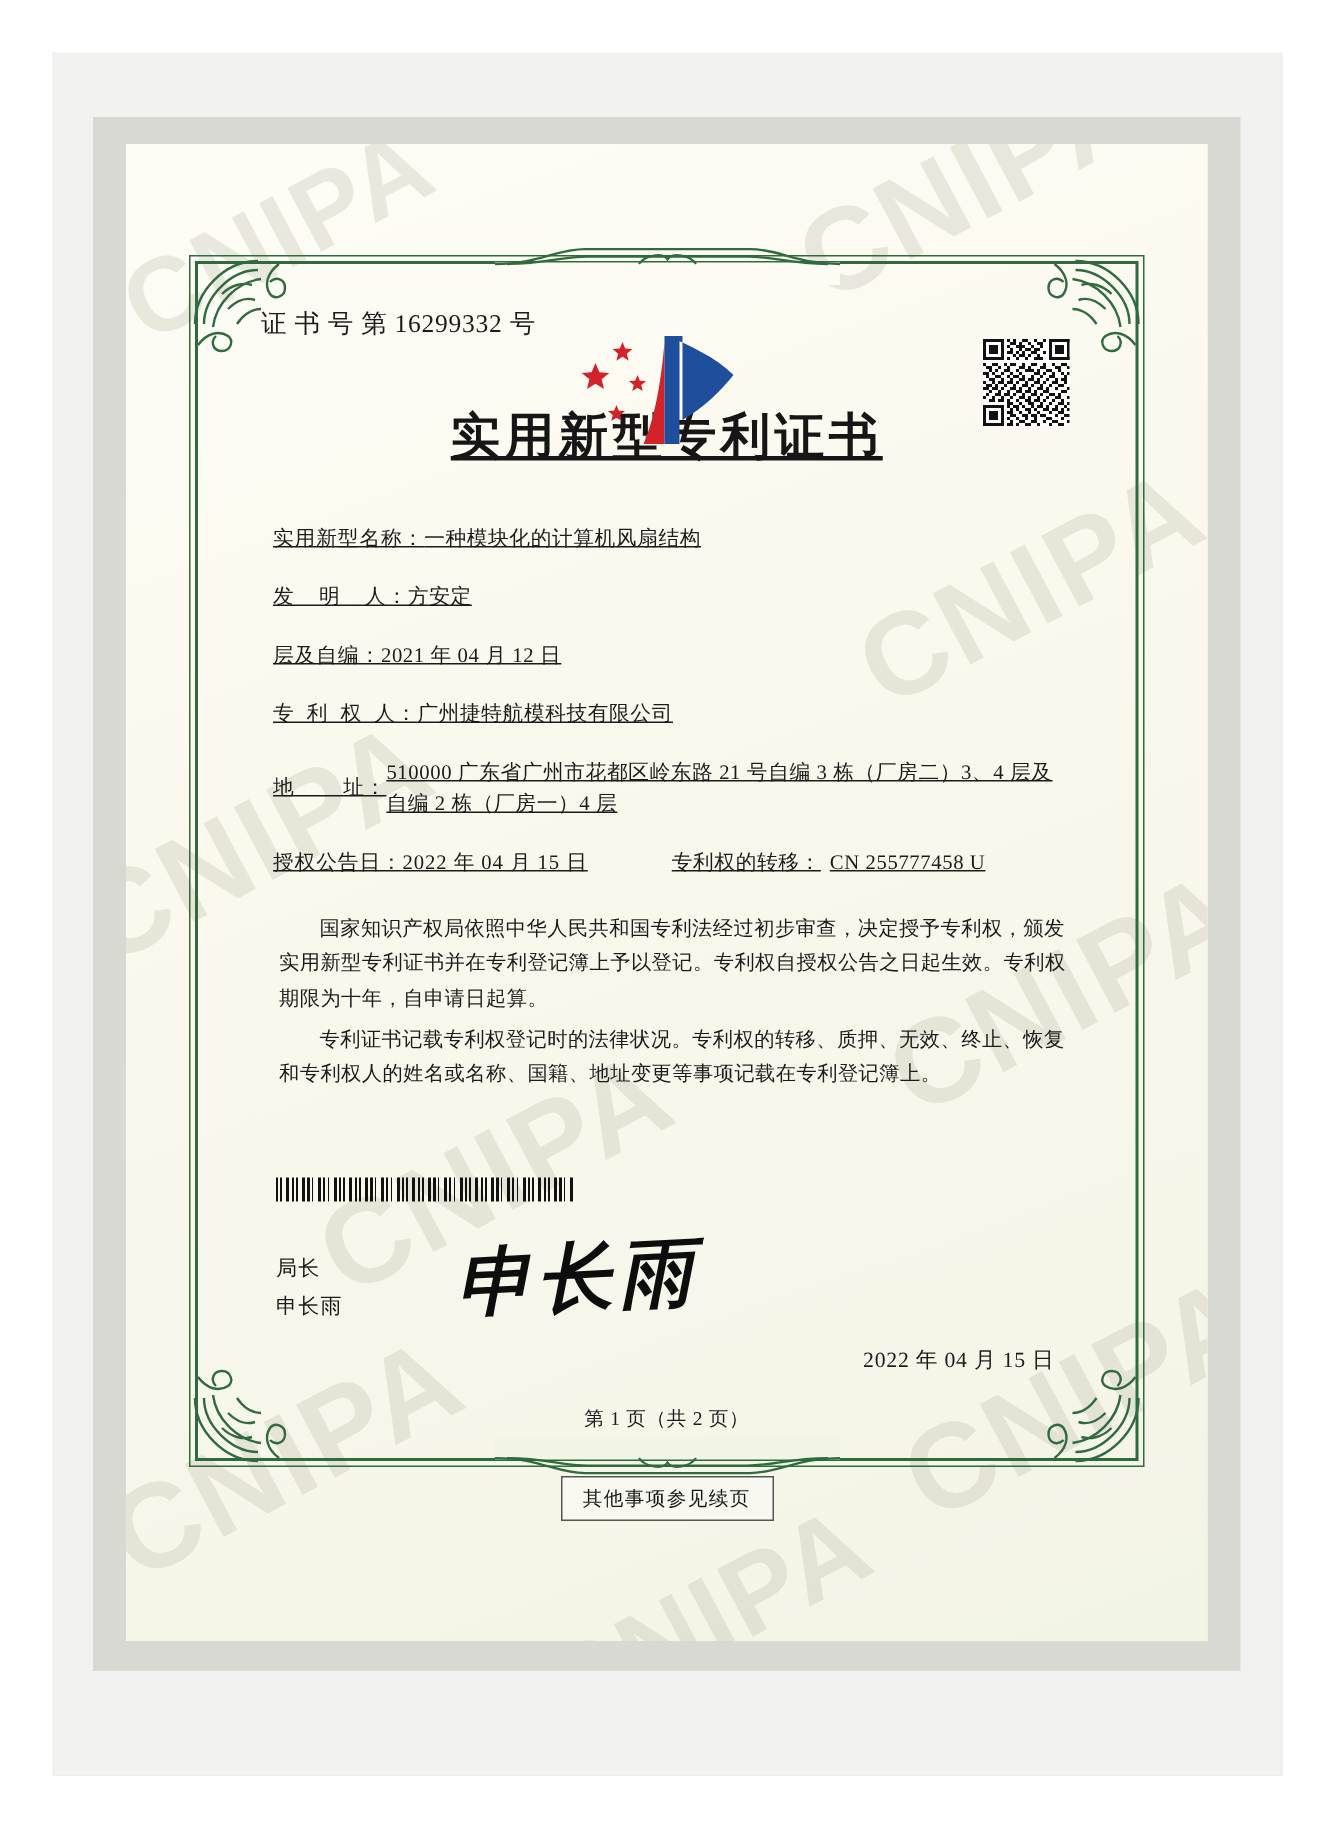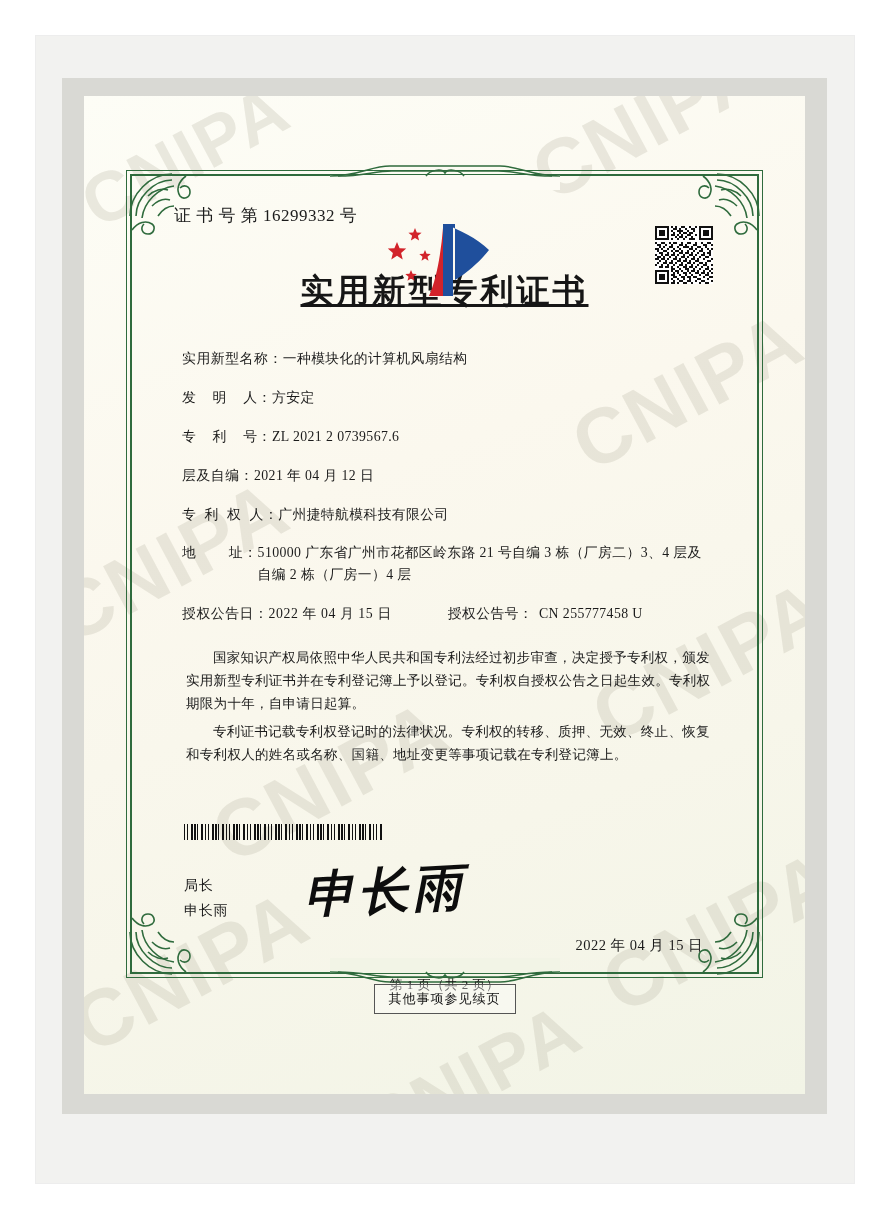--- a/index.html
+++ b/index.html
@@ -123,22 +123,23 @@
   }
 
   .fields {
     margin: 34px 0 0 8px;
     font-size: 13.8px;
     color: #1b1b1b;
     line-height: 1.55;
   }
   .frow {
     display: flex;
-    align-items: flex-start;
+    align-items: center;
     margin-bottom: 17.5px;
+    text-decoration: underline;
   }
   .flabel {
     flex: 0 0 auto;
     white-space: pre;
     letter-spacing: 0.6px;
   }
   .fval {
     flex: 1 1 auto;
     letter-spacing: 0.4px;
   }
@@ -574,39 +575,35 @@
       <div class="fields">
         <div class="frow">
           <span class="flabel">实用新型名称：</span>
           <span class="fval">一种模块化的计算机风扇结构</span>
         </div>
         <div class="frow">
           <span class="flabel">发    明    人：</span>
           <span class="fval">方安定</span>
         </div>
         <div class="frow">
-          <span class="flabel">专    利    号：</span>
-          <span class="fval">ZL 2021 2 0739567.6</span>
-        </div>
-        <div class="frow">
           <span class="flabel">层及自编：</span>
           <span class="fval">2021 年 04 月 12 日</span>
         </div>
         <div class="frow">
           <span class="flabel">专  利  权  人：</span>
           <span class="fval">广州捷特航模科技有限公司</span>
         </div>
         <div class="frow wide">
           <span class="flabel">地        址：</span>
           <span class="fval">510000  广东省广州市花都区岭东路 21 号自编 3 栋（厂房二）3、4 层及自编 2 栋（厂房一）4 层</span>
         </div>
         <div class="frow dual">
           <span class="flabel">授权公告日：</span>
           <span class="flabel">2022 年 04 月 15 日</span>
-          <span class="fval2">授权公告号：</span>
+          <span class="fval2">专利权的转移：</span>
           <span class="fval2" style="margin-left:6px;">CN 255777458 U</span>
         </div>
       </div>
 
       <div class="paras">
         <p>国家知识产权局依照中华人民共和国专利法经过初步审查，决定授予专利权，颁发实用新型专利证书并在专利登记簿上予以登记。专利权自授权公告之日起生效。专利权期限为十年，自申请日起算。</p>
         <p>专利证书记载专利权登记时的法律状况。专利权的转移、质押、无效、终止、恢复和专利权人的姓名或名称、国籍、地址变更等事项记载在专利登记簿上。</p>
       </div>
 
       <div class="barcode"></div>

